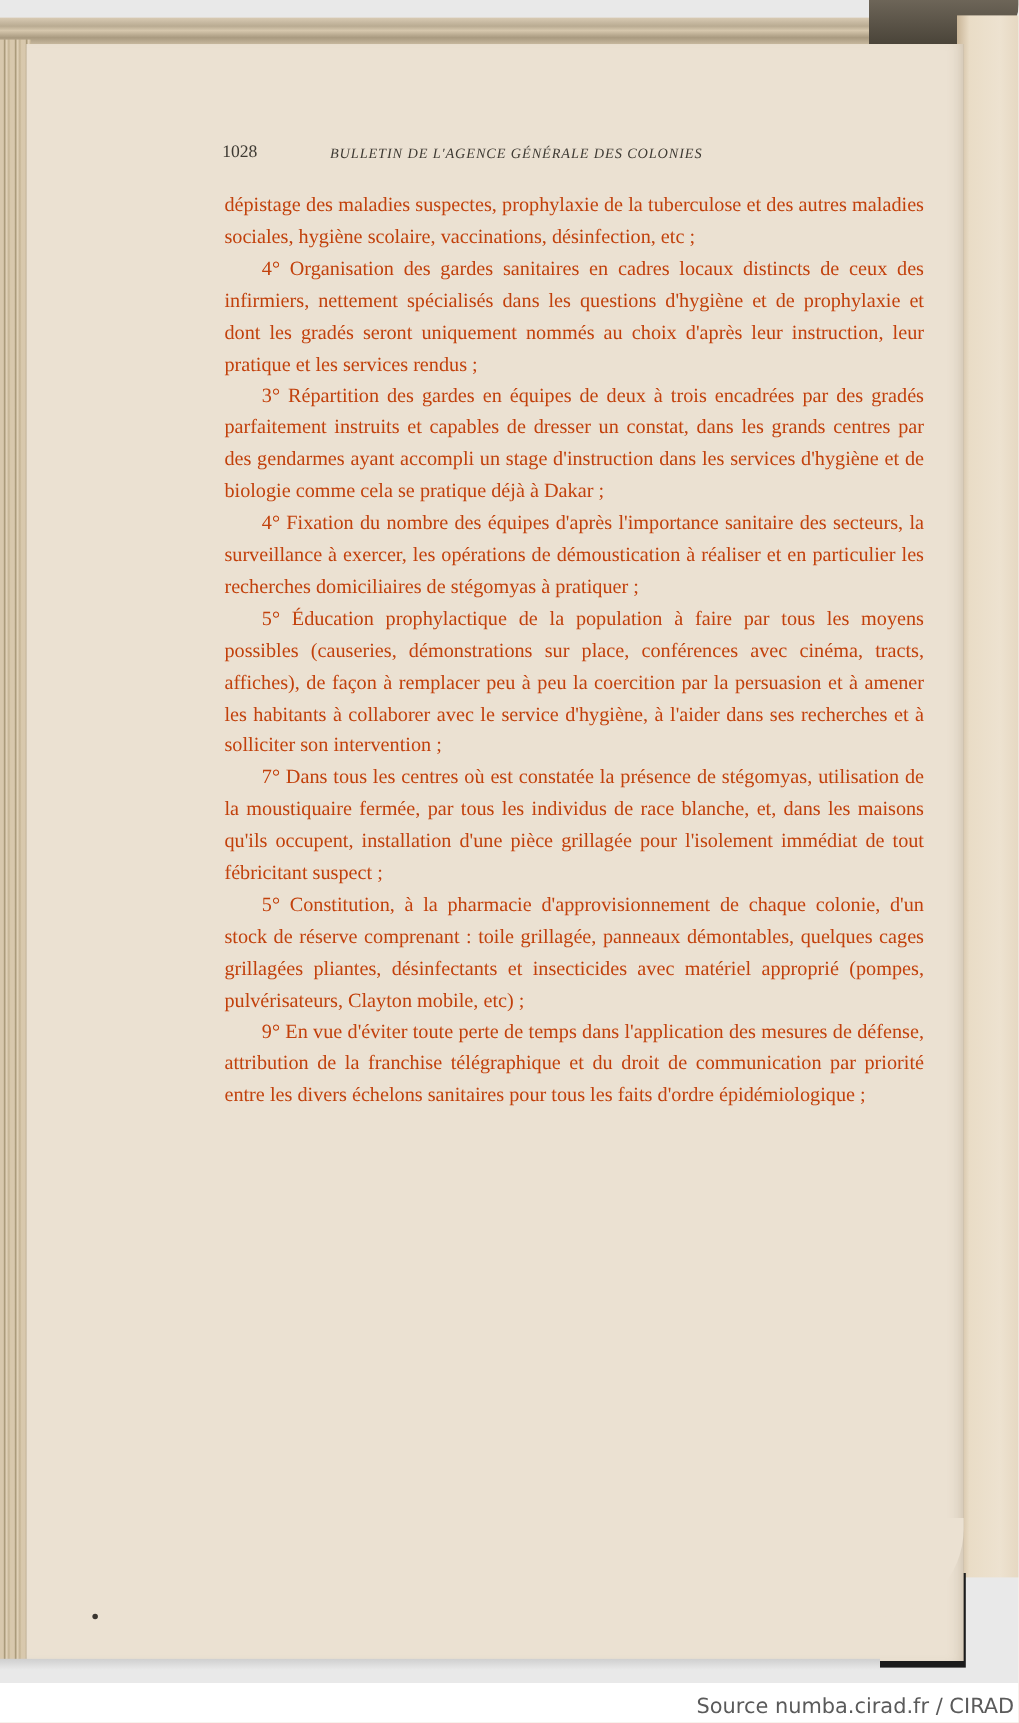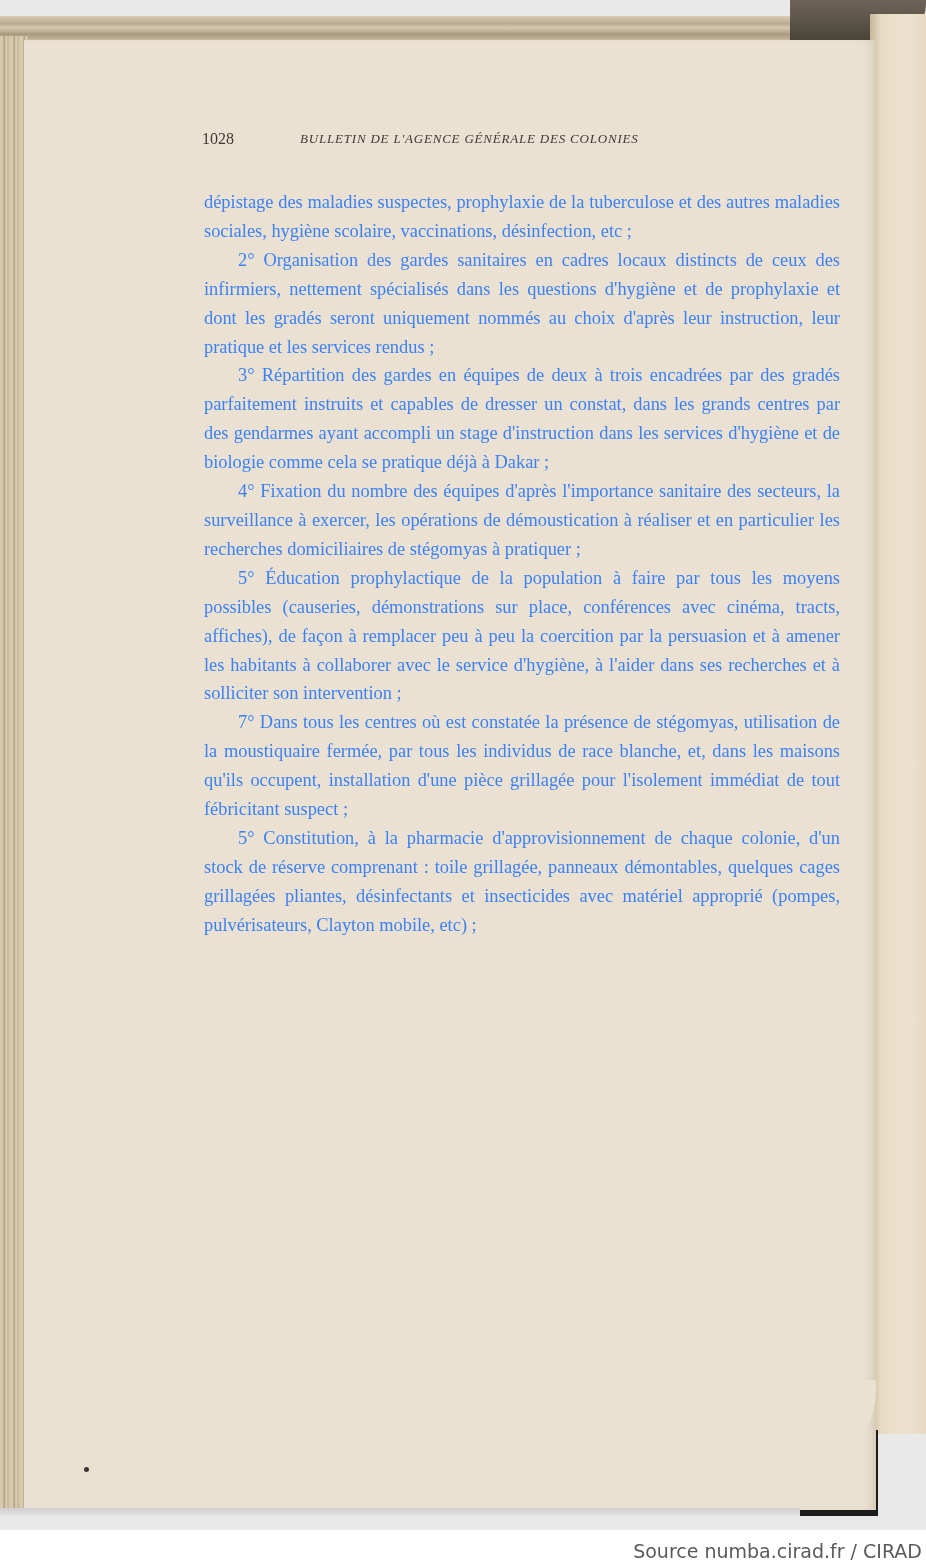--- a/index.html
+++ b/index.html
@@ -43,28 +43,28 @@
     .page-curl {
       position: absolute; left: 780px; top: 1380px; width: 96px; height: 90px;
       background: #ebe1d2; border-radius: 0 0 80px 0;
     }
     .bottom-shadow {
       position: absolute; left: 0; top: 1508px; width: 800px; height: 10px;
       background: linear-gradient(#cfcfcf, #e9e9e9);
     }
     .running-head {
       position: absolute; left: 202px; top: 130px; width: 640px;
-      display: flex; align-items: center;
+      display: flex; align-items: flex-end;
       color: #3e3a33;
     }
     .folio { font-size: 16px; width: 98px; }
     .head-title { font-size: 13px; letter-spacing: 0.8px; font-variant: small-caps; text-transform: uppercase; font-style: italic; }
     .text {
-      position: absolute; left: 204px; top: 188px; width: 636px;
-      color: #3b82f6; font-size: 18.4px; line-height: 28.9px;
+      position: absolute; left: 204px; top: 172px; width: 636px;
+      color: #c2410c; font-size: 18.4px; line-height: 28.9px;
       text-align: justify;
     }
     .para { margin: 0; text-indent: 0; }
     .para.item { text-indent: 34px; }
     .speck { position: absolute; left: 84px; top: 1467px; width: 5px; height: 5px; border-radius: 50%; background: #3a3530; }
     .source {
       position: absolute; right: 4px; top: 1540px;
       font-family: "DejaVu Sans", sans-serif; font-size: 19px; color: #5a5a5a;
     }
   </style>
@@ -81,23 +81,24 @@
 <div class="page-curl"></div>
 <div class="bottom-shadow"></div>
 
 <div class="running-head">
   <span class="folio">1028</span>
   <span class="head-title">BULLETIN DE L'AGENCE GÉNÉRALE DES COLONIES</span>
 </div>
 
 <div class="text">
   <p class="para">dépistage des maladies suspectes, prophylaxie de la tuberculose et des autres maladies sociales, hygiène scolaire, vaccinations, désinfection, etc ;</p>
-  <p class="para item">2° Organisation des gardes sanitaires en cadres locaux distincts de ceux des infirmiers, nettement spécialisés dans les questions d'hygiène et de prophylaxie et dont les gradés seront uniquement nommés au choix d'après leur instruction, leur pratique et les services rendus ;</p>
+  <p class="para item">4° Organisation des gardes sanitaires en cadres locaux distincts de ceux des infirmiers, nettement spécialisés dans les questions d'hygiène et de prophylaxie et dont les gradés seront uniquement nommés au choix d'après leur instruction, leur pratique et les services rendus ;</p>
   <p class="para item">3° Répartition des gardes en équipes de deux à trois encadrées par des gradés parfaitement instruits et capables de dresser un constat, dans les grands centres par des gendarmes ayant accompli un stage d'instruction dans les services d'hygiène et de biologie comme cela se pratique déjà à Dakar ;</p>
   <p class="para item">4° Fixation du nombre des équipes d'après l'importance sanitaire des secteurs, la surveillance à exercer, les opérations de démoustication à réaliser et en particulier les recherches domiciliaires de stégomyas à pratiquer ;</p>
   <p class="para item">5° Éducation prophylactique de la population à faire par tous les moyens possibles (causeries, démonstrations sur place, conférences avec cinéma, tracts, affiches), de façon à remplacer peu à peu la coercition par la persuasion et à amener les habitants à collaborer avec le service d'hygiène, à l'aider dans ses recherches et à solliciter son intervention ;</p>
   <p class="para item">7° Dans tous les centres où est constatée la présence de stégomyas, utilisation de la moustiquaire fermée, par tous les individus de race blanche, et, dans les maisons qu'ils occupent, installation d'une pièce grillagée pour l'isolement immédiat de tout fébricitant suspect ;</p>
   <p class="para item">5° Constitution, à la pharmacie d'approvisionnement de chaque colonie, d'un stock de réserve comprenant : toile grillagée, panneaux démontables, quelques cages grillagées pliantes, désinfectants et insecticides avec matériel approprié (pompes, pulvérisateurs, Clayton mobile, etc) ;</p>
+  <p class="para item">9° En vue d'éviter toute perte de temps dans l'application des mesures de défense, attribution de la franchise télégraphique et du droit de communication par priorité entre les divers échelons sanitaires pour tous les faits d'ordre épidémiologique ;</p>
 </div>
 
 <div class="speck"></div>
 
 <div class="source">Source numba.cirad.fr / CIRAD</div>
 
 </body></html>

